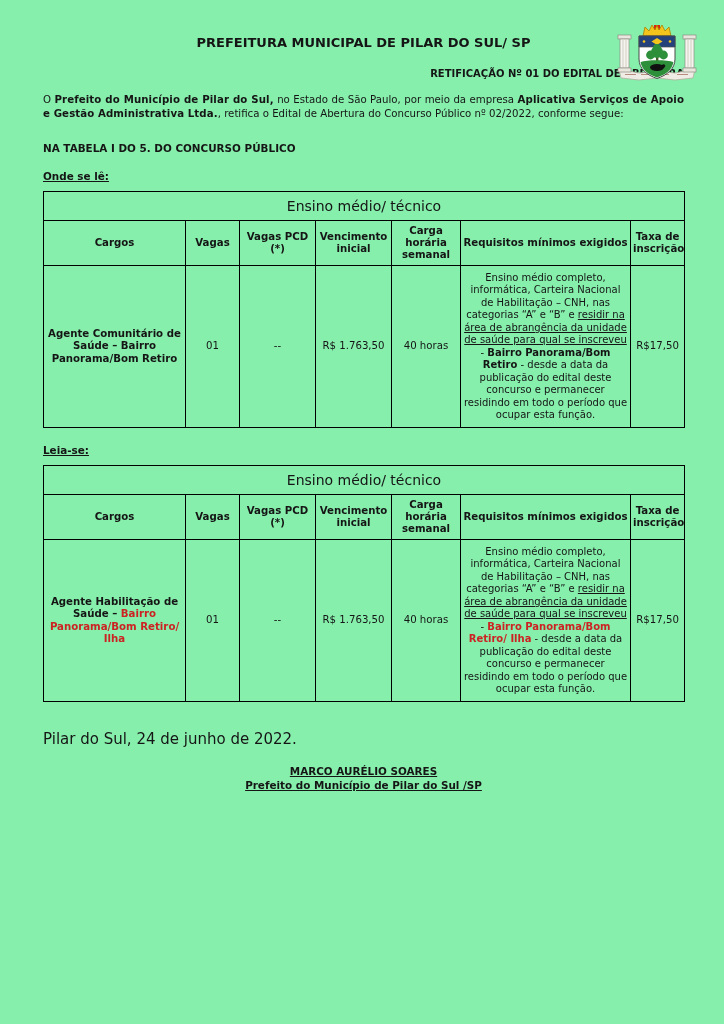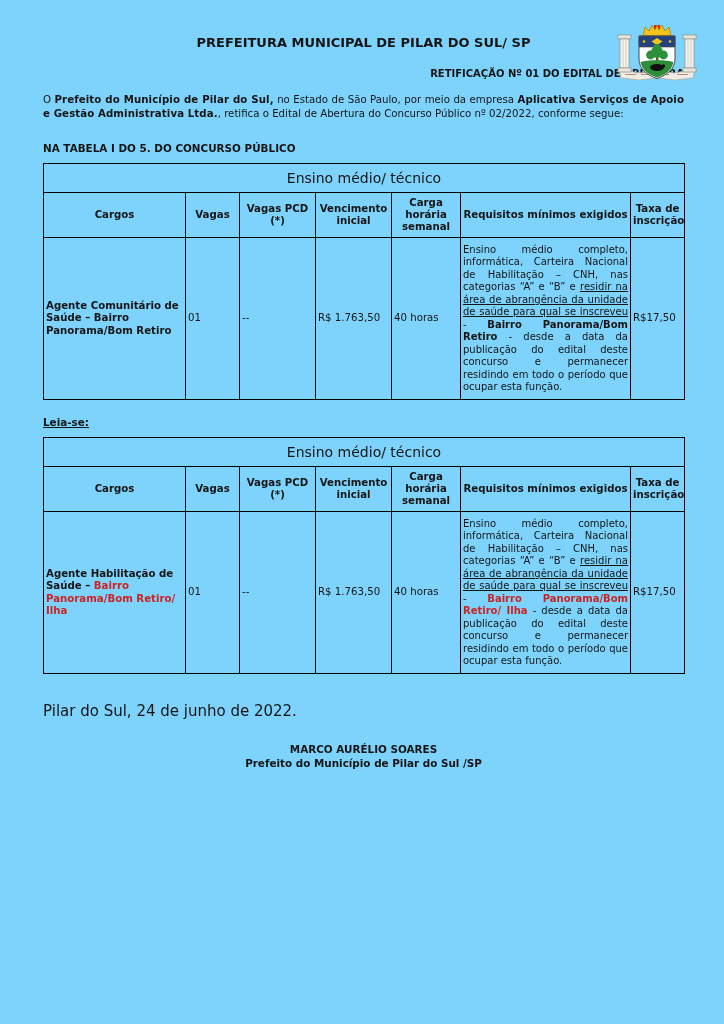--- a/index.html
+++ b/index.html
@@ -2,21 +2,21 @@
 <html><head>
 <meta charset="utf-8">
 <style>
   html,body { margin:0; padding:0; background:#ffffff; }
   body {
     width:724px; height:1024px;
     font-family:"DejaVu Sans","Liberation Sans",sans-serif;
     color:#151515;
     -webkit-font-smoothing:antialiased;
   }
-  .page { position:relative; width:724px; height:1024px; overflow:hidden; background:#7dd3fc; }
+  .page { position:relative; width:724px; height:1024px; overflow:hidden; background:#86efac; }
   .content { padding:34px 40px 0 43px; }
 
   .doc-title { text-align:center; font-weight:bold; font-size:13px; line-height:18px; }
   .logo-wrap { position:absolute; top:22px; right:22px; width:90px; height:64px; }
 
   .subtitle { text-align:right; font-weight:bold; font-size:10px; margin-top:16px; }
 
   .intro { margin-top:14px; font-size:10.2px; line-height:13.5px; text-align:justify; }
   .intro b { letter-spacing:0.1px; }
 
@@ -27,32 +27,32 @@
   table.grid {
     border-collapse:collapse; table-layout:fixed;
     width:641px; margin-top:9px; font-size:10.2px;
   }
   table.grid th, table.grid td { border:1px solid #000; }
   th.group { font-weight:normal; text-align:center; font-size:14px; height:24px; padding:2px; }
   tr.hdr th {
     font-weight:bold; text-align:center; vertical-align:middle;
     padding:4px 2px; line-height:12px; font-size:10.2px;
   }
-  tr.data td { vertical-align:middle; padding:2px; line-height:12.5px; height:157px; }
+  tr.data td { vertical-align:middle; text-align:center; padding:2px; line-height:12.5px; height:157px; }
   td.cargo { text-align:left; font-weight:bold; padding:4px 6px; line-height:13px; }
   td.req {
     text-align:justify; vertical-align:top;
     padding:2px 5px 2px 5px; font-size:10px; line-height:12px;
   }
   .u { text-decoration:underline; }
   .bld { font-weight:bold; }
   .red { color:#cc2222; }
 
   .dateline { margin-top:28px; font-size:15px; }
-  .signature { margin-top:22px; text-align:center; font-weight:bold; font-size:10.4px; line-height:14px; }
+  .signature { margin-top:16px; text-align:center; font-weight:bold; font-size:10.4px; line-height:14px;text-decoration:underline; }
 </style>
 </head>
 <body>
 
 <div class="page">
 
   <div class="logo-wrap">
     <svg viewBox="0 0 90 64" width="90" height="64">
 
       <path d="M7,47 L27,51 L45,49 L63,51 L83,47 L81,56 L63,58 L45,56 L27,58 L9,56 Z" fill="#eeece4" stroke="#b3af9f" stroke-width="0.8"></path>
@@ -96,20 +96,21 @@
     <div class="doc-title">
       <div>PREFEITURA MUNICIPAL DE PILAR DO SUL/ SP</div>
     </div>
 
     <div class="subtitle">RETIFICAÇÃO Nº 01 DO EDITAL DE ABERTURA</div>
 
     <p class="intro"><span>O </span><b>Prefeito do Município de Pilar do Sul,</b><span> no Estado de São Paulo, por meio da empresa </span><b>Aplicativa Serviços de Apoio e Gestão Administrativa Ltda.</b><span>, retifica o Edital de Abertura do Concurso Público nº 02/2022, conforme segue:</span></p>
 
     <div class="section-heading">NA TABELA I DO 5. DO CONCURSO PÚBLICO</div>
 
+    <div class="lede">Onde se lê:</div>
 
     <table class="grid">
       <colgroup>
         <col style="width:142px">
           <col style="width:54px">
           <col style="width:76px">
         <col style="width:76px">
           <col style="width:69px">
           <col style="width:170px">
           <col style="width:54px">

